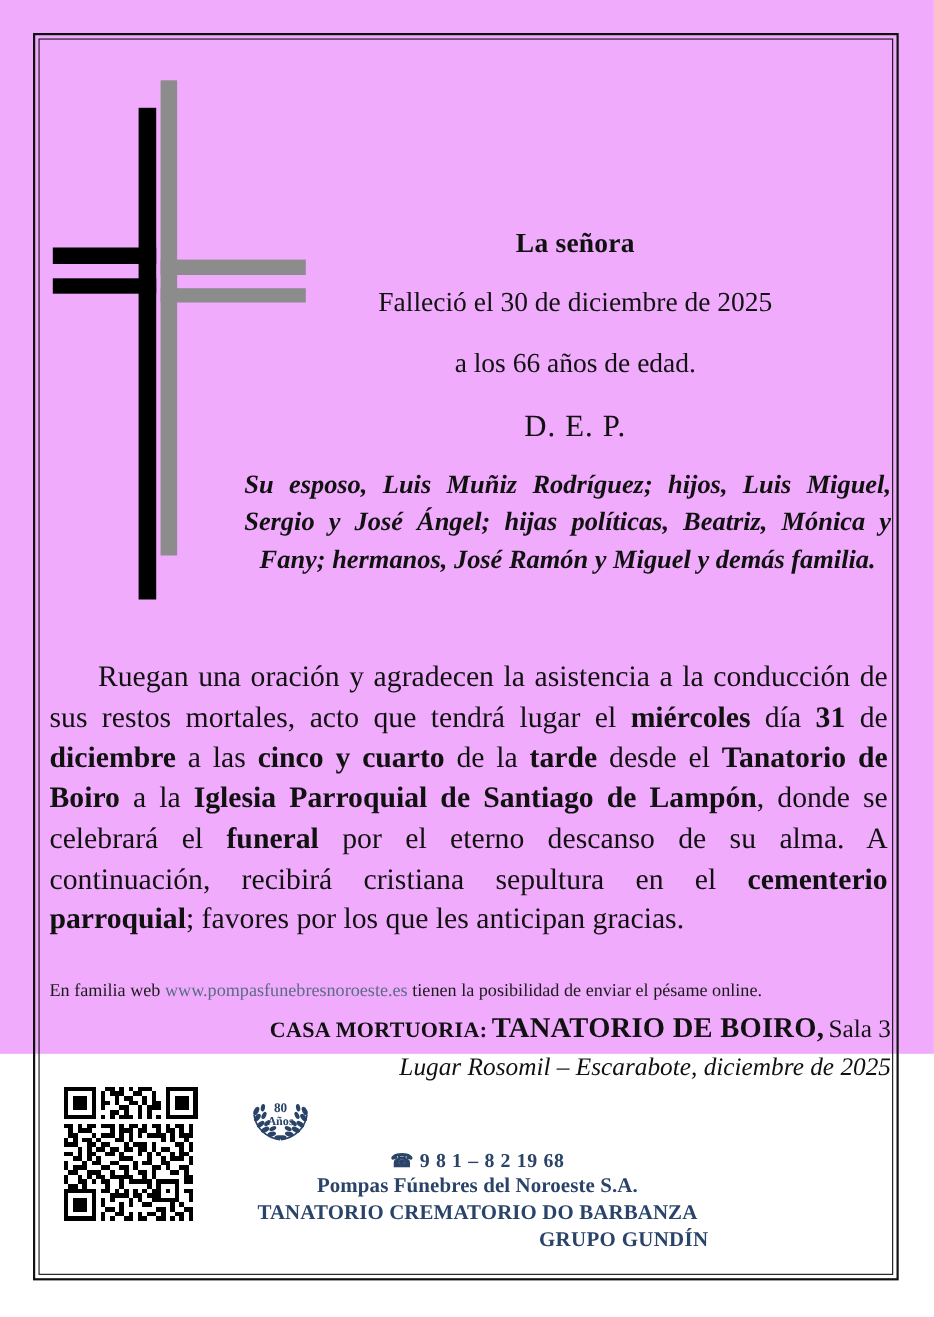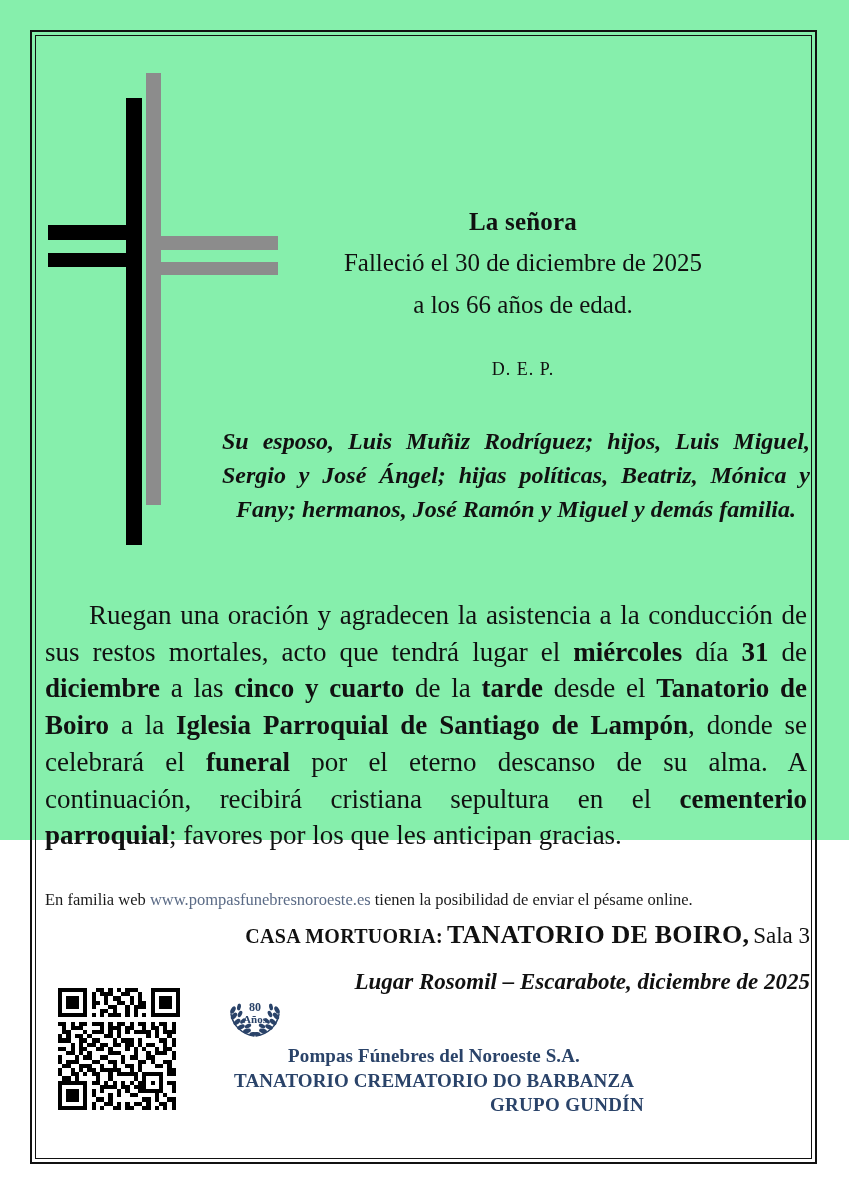--- a/index.html
+++ b/index.html
@@ -13,22 +13,22 @@
     font-family: "Liberation Serif", "DejaVu Serif", serif;
     color: #111111;
     overflow: hidden;
     position: relative;
   }
 
   
   .page {
     position: absolute;
     left: 0; top: 0;
-    width: 849px; height: 840px;
-    background: #86efac;
+    width: 849px; height: 958px;
+    background: #f0abfc;
   }
   .border-outer {
     position: absolute;
     left: 30px; top: 30px;
     width: 787px; height: 1134px;
     border: 2px solid #111;
     box-sizing: border-box;
   }
   .border-inner {
     position: absolute;
@@ -99,27 +99,27 @@
     font-weight: bold;
     letter-spacing: 0.3px;
     vertical-align: baseline;
   }
   .name {
     font-size: 37px;
     font-weight: bold;
     letter-spacing: -0.2px;
   }
   .died {
-    margin-top: 9px;
+    margin-top: 22px;
     font-size: 25px;
     line-height: 1.33;
   }
   .dep {
-    margin-top: 38px;
-    font-size: 18px;
+    margin-top: 25px;
+    font-size: 28px;
     letter-spacing: 1px;
   }
 
   
   .family {
     position: absolute;
     left: 222px; top: 424px;
     width: 588px;
     font-size: 24px;
     font-style: italic;
@@ -171,24 +171,24 @@
   .casa-main {
     font-size: 26px;
     font-weight: bold;
     letter-spacing: 0.2px;
   }
   .casa-sala {
     font-size: 23px;
     text-align: right;
   }
   .lugar {
-    margin-top: 16px;
+    margin-top: 4px;
     font-size: 23px;
     font-style: italic;
-    font-weight: bold;
+    font-weight: normal;
   }
 
   
   .qr {
     position: absolute;
     left: 58px; top: 988px;
     width: 122px; height: 122px;
     background: #fff;
   }
   .qr svg { display: block; }
@@ -504,18 +504,22 @@
             <ellipse cx="15" cy="18" rx="3.4" ry="1.9" transform="rotate(-80 15 18)"></ellipse>
             <ellipse cx="16" cy="25" rx="3.4" ry="1.9" transform="rotate(-62 16 25)"></ellipse>
             <ellipse cx="19" cy="32" rx="3.4" ry="1.9" transform="rotate(-44 19 32)"></ellipse>
             <ellipse cx="24" cy="37" rx="3.4" ry="1.9" transform="rotate(-26 24 37)"></ellipse>
           </g>
         </g>
         <text x="31" y="22" text-anchor="middle" font-family="Liberation Serif, serif" font-size="12" font-weight="bold" fill="#2a4369">80</text>
         <text x="31" y="34" text-anchor="middle" font-family="Liberation Serif, serif" font-size="11" font-weight="bold" fill="#2a4369">Años</text>
       </svg>
     </div>
+    <div class="phone">
+      <span class="phone-icon">☎</span>
+      <span>9 8 1 – 8 2 19 68</span>
+    </div>
     <div class="brand1">Pompas Fúnebres del Noroeste S.A.</div>
     <div class="brand2">TANATORIO CREMATORIO DO BARBANZA</div>
     <div class="brand3">GRUPO GUNDÍN</div>
   </div>
 
 </div>
 
 </body></html>

